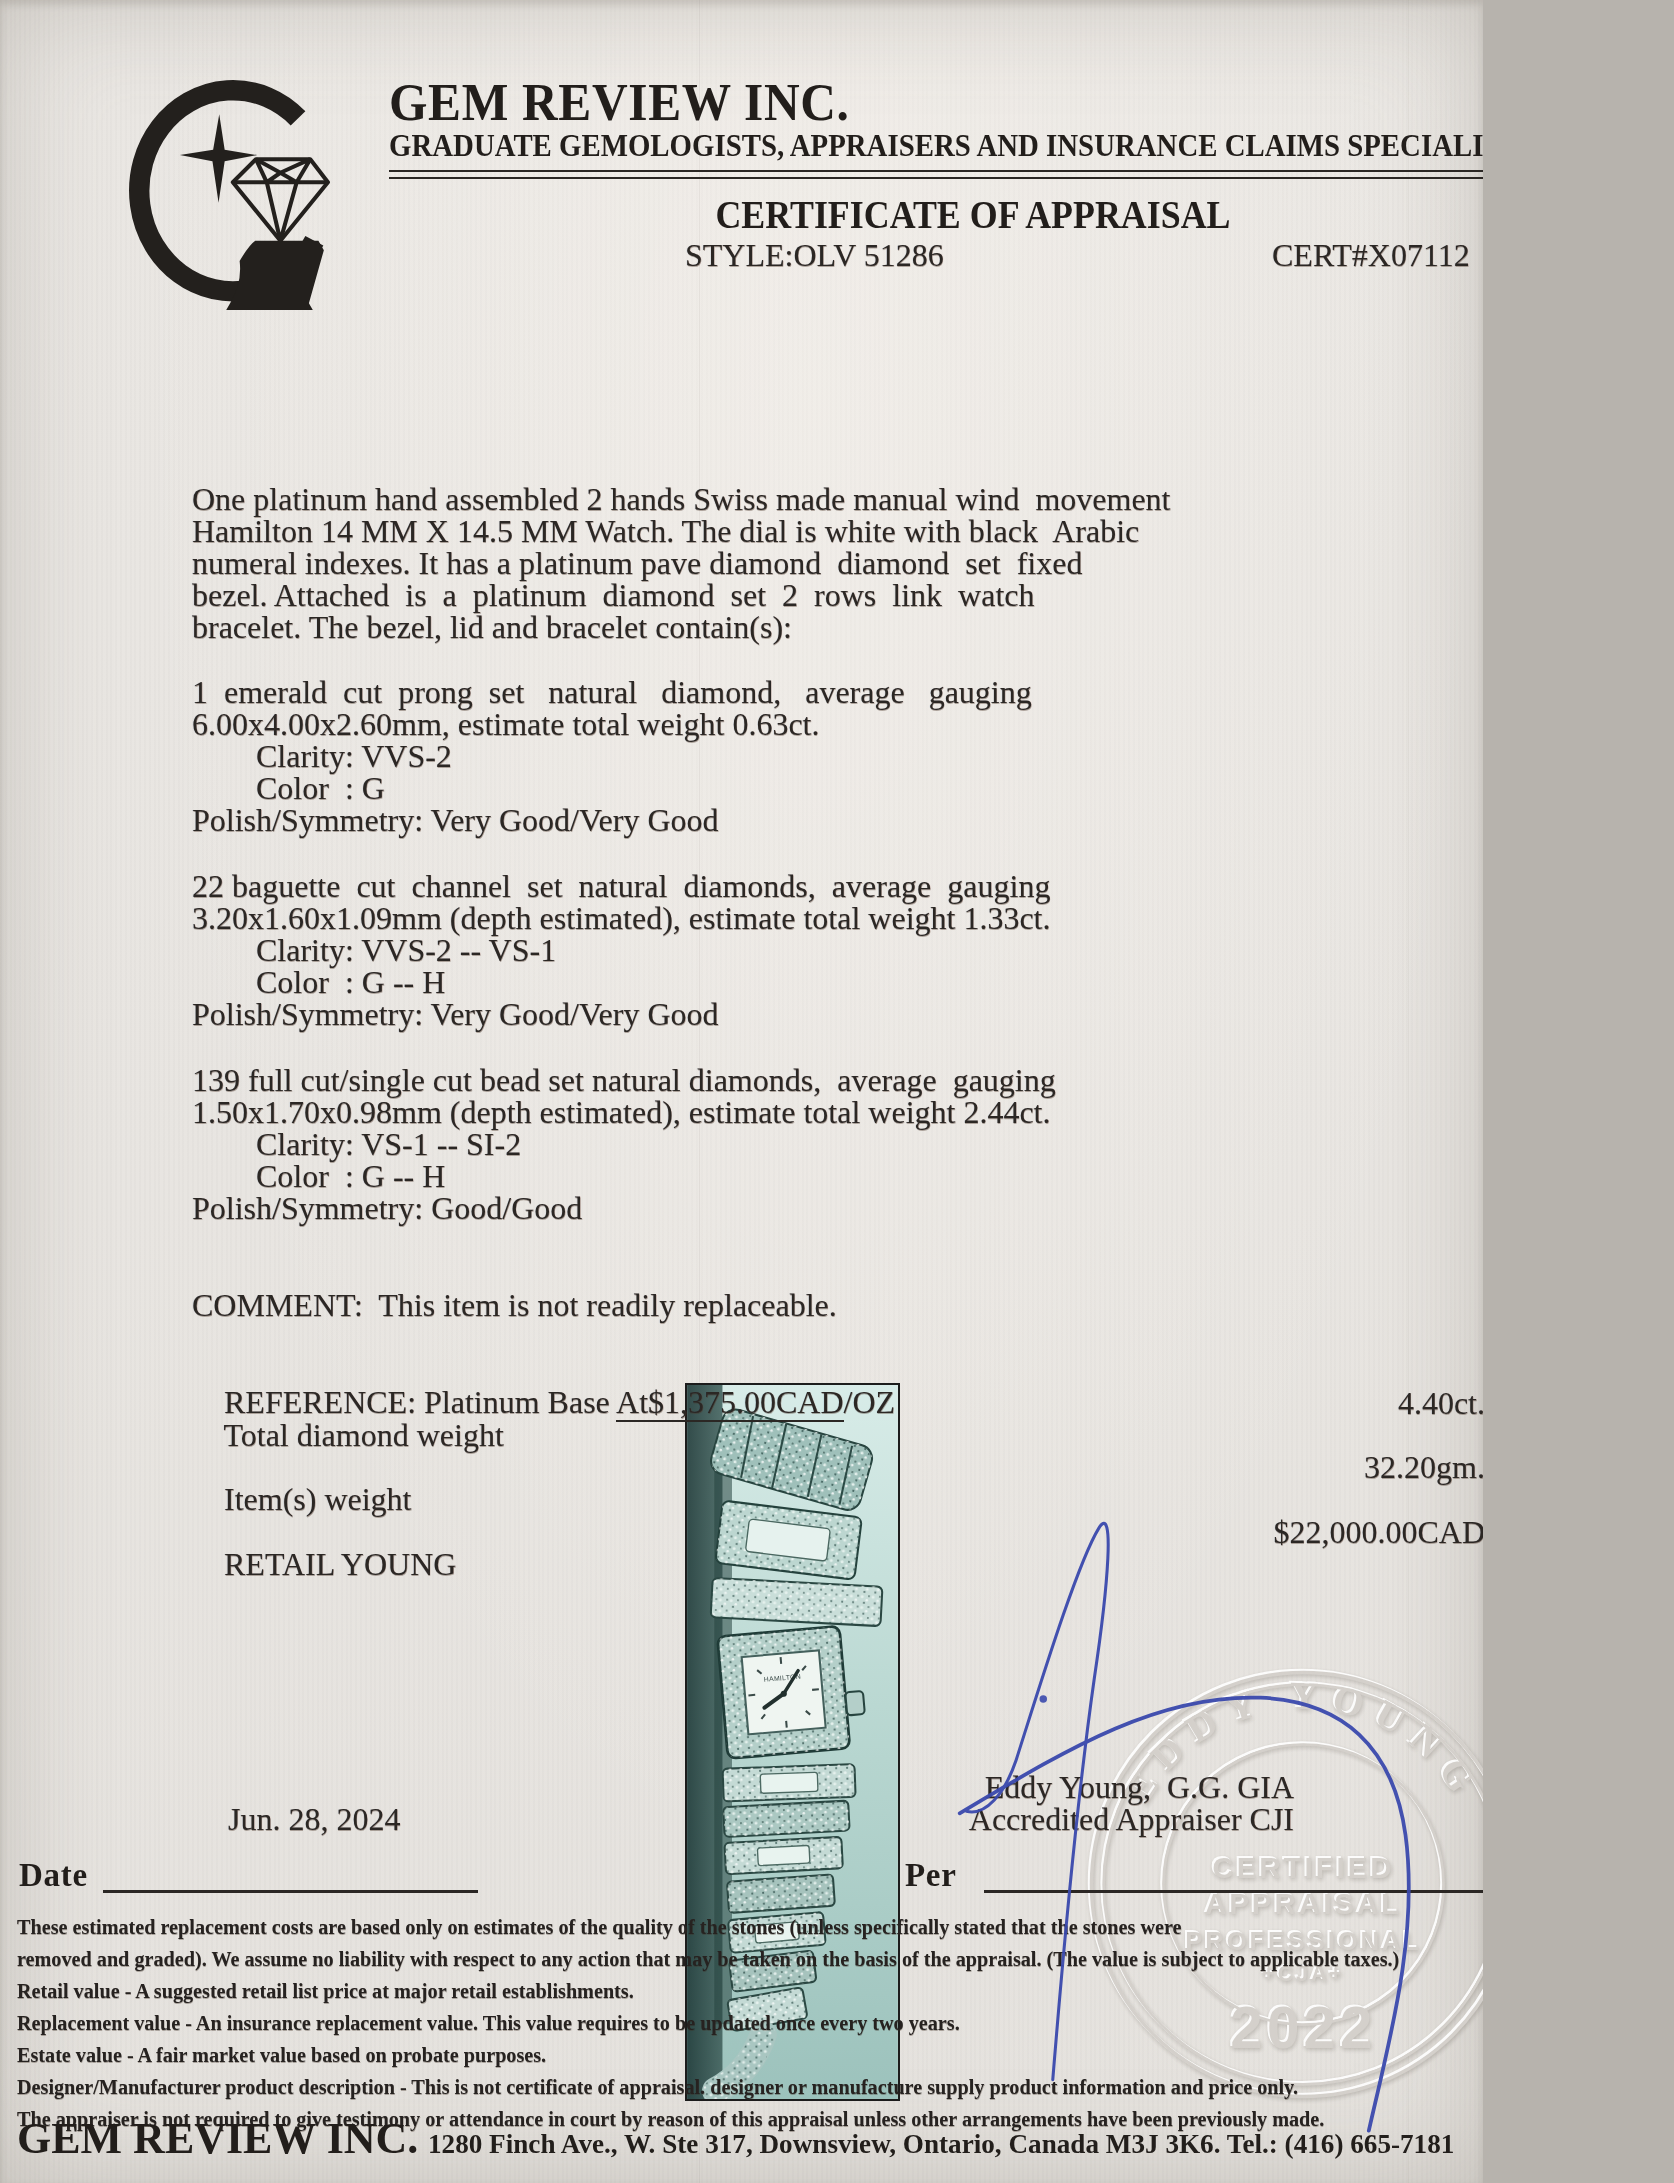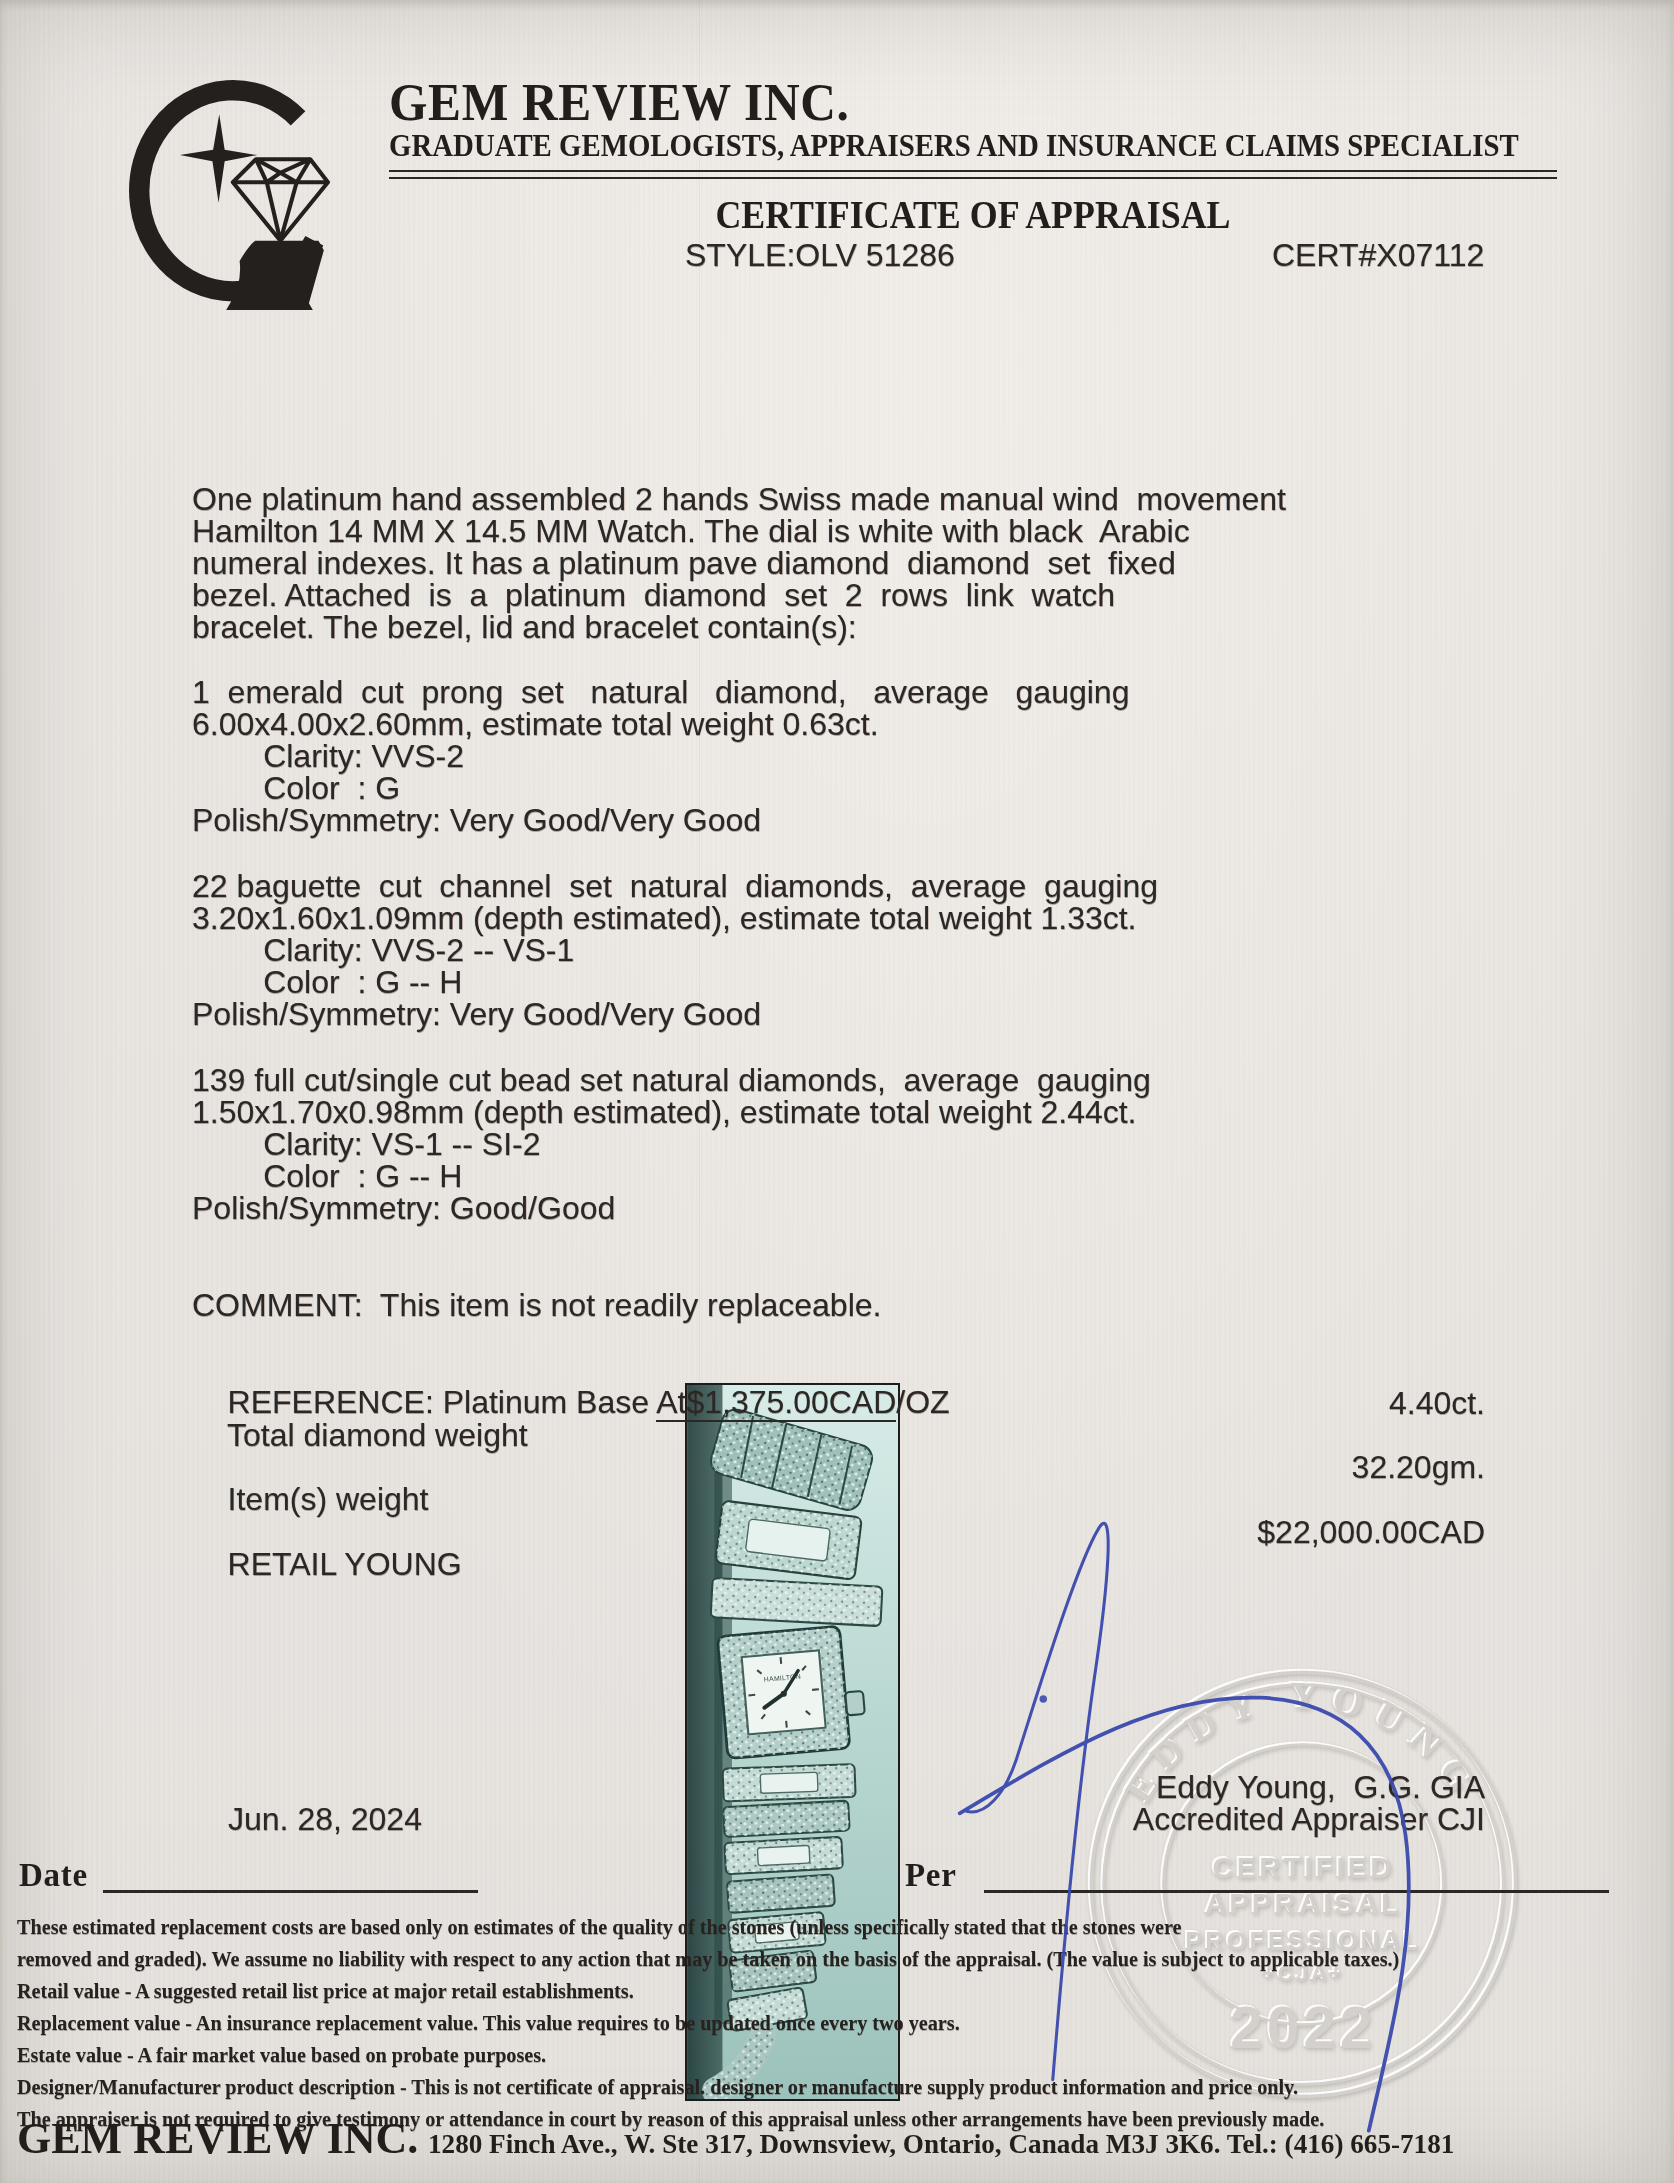--- a/index.html
+++ b/index.html
@@ -1,27 +1,27 @@
 <!DOCTYPE html>
 <html style="font-size:11px"><head>
 <meta charset="utf-8">
 <style>
   html,body{margin:0;padding:0;background:#b7b3ad;}
   #page{
-    position:relative;width:1674px;height:2183px;overflow:hidden;
+    position:relative;width:1483px;height:2183px;overflow:hidden;
     background:
       radial-gradient(ellipse at 55% 18%, rgba(255,250,244,0.35), rgba(255,255,255,0) 60%),
       repeating-linear-gradient(90deg, rgba(0,0,0,0.014) 0 2px, rgba(255,255,255,0.016) 2px 4.8px),
       linear-gradient(180deg,#eae7e3 0%,#e8e5e1 55%,#e5e2dd 100%);
     box-shadow: inset 0 0 109px rgba(110,104,95,0.28), inset 0 4.1px 8.2px rgba(70,64,58,0.18);
     font-family:"Liberation Serif","DejaVu Serif",serif;color:#26221f;
   }
   .abs{position:absolute;}
   .mono{
-    font-family:Liberation Sans, sans-serif;
+    font-family:Liberation Serif, serif;
     font-size:32px;line-height:32px;white-space:pre;color:#2b2724;
     text-shadow:0.4px 0.6px 0.5px rgba(72,50,38,0.38), 0.7px 0 0 rgba(185,70,50,0.10), -0.7px 0 0 rgba(45,110,175,0.10);
   }
   .serifbold{font-weight:bold;color:#221e1b;}
   .scan-line{position:absolute;top:0;bottom:0;width:1.4px;background:rgba(80,74,68,0.07);}
   .rule-double{border-top:2.7px solid #2a2623;border-bottom:2.7px solid #2a2623;height:4.8px;}
   .underline-fill{border-bottom:2.7px solid #2b2724;padding-bottom:0;text-align:right;}
   .sig-label{font-weight:bold;font-size:33px;letter-spacing:0.7px;color:#221e1b;}
   .sig-line{border-bottom:3.4px solid #2b2724;height:0;}
   .fineprint{

